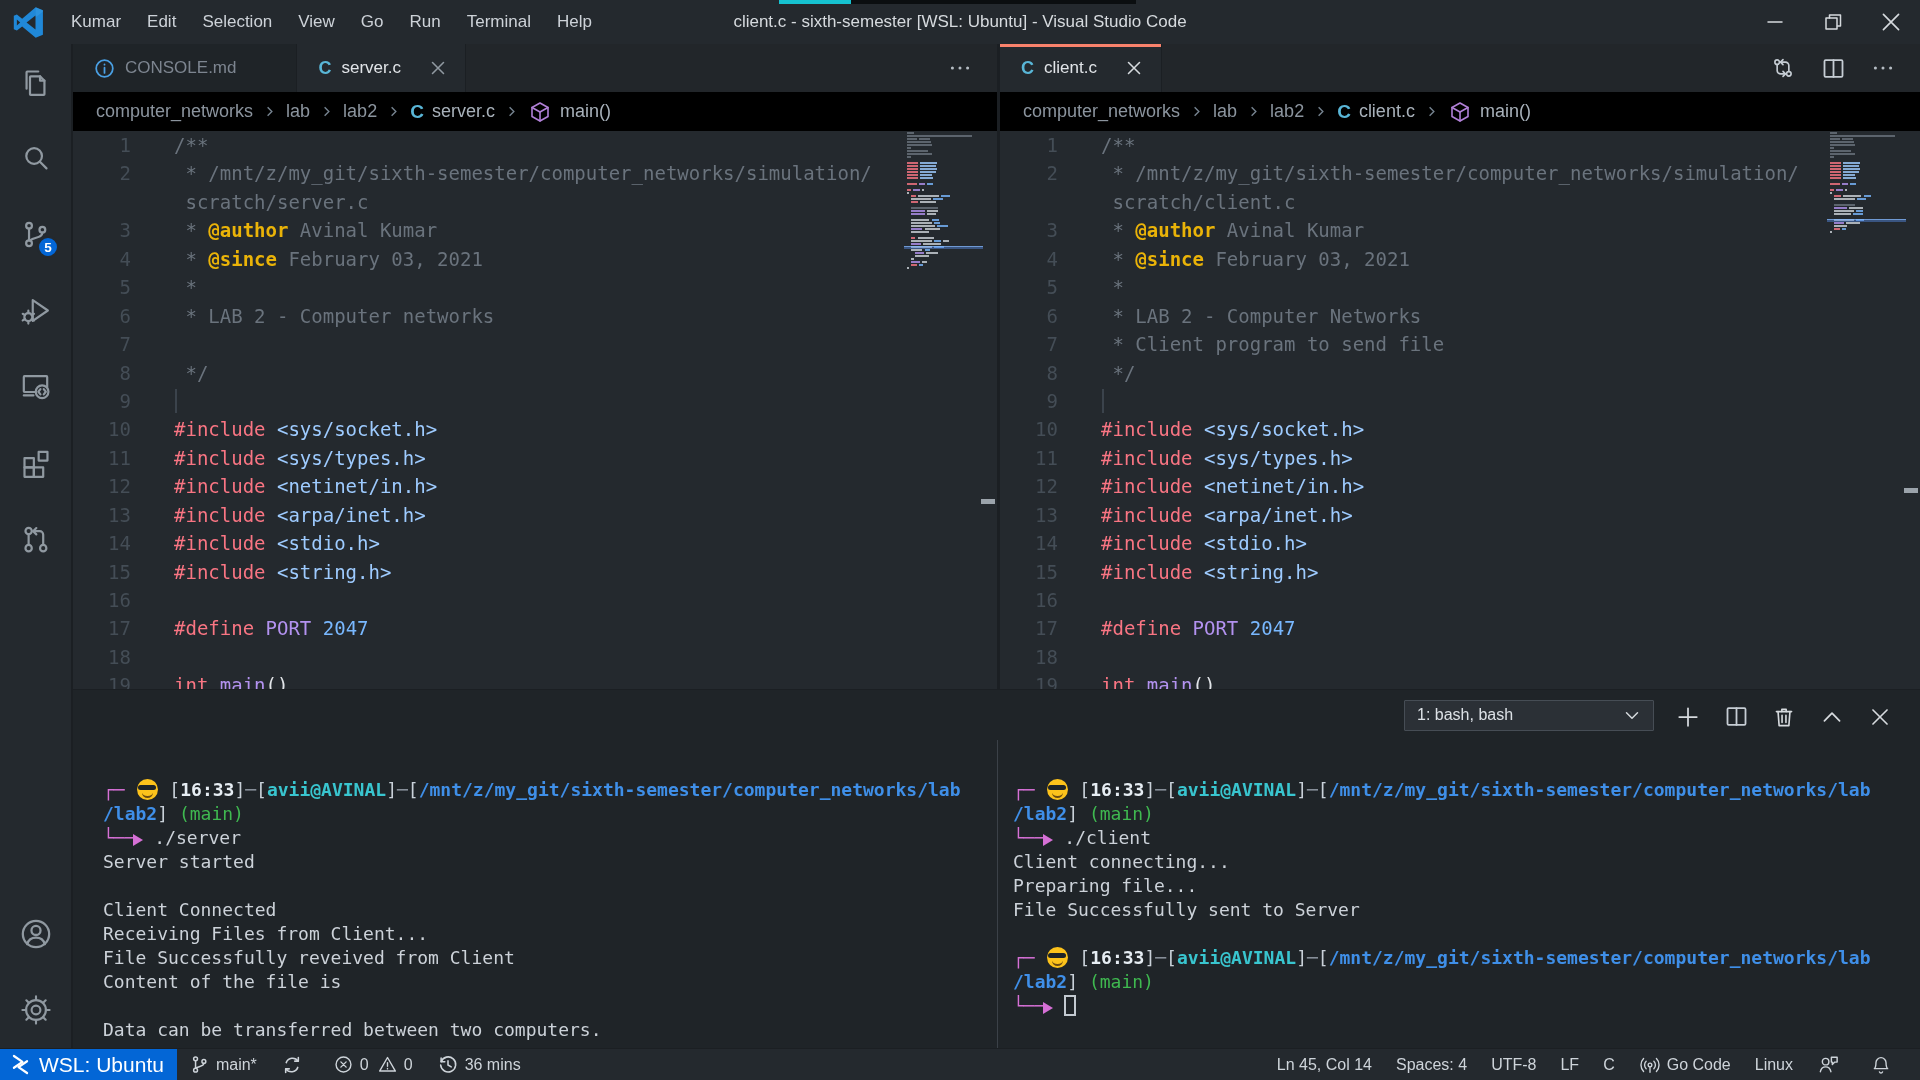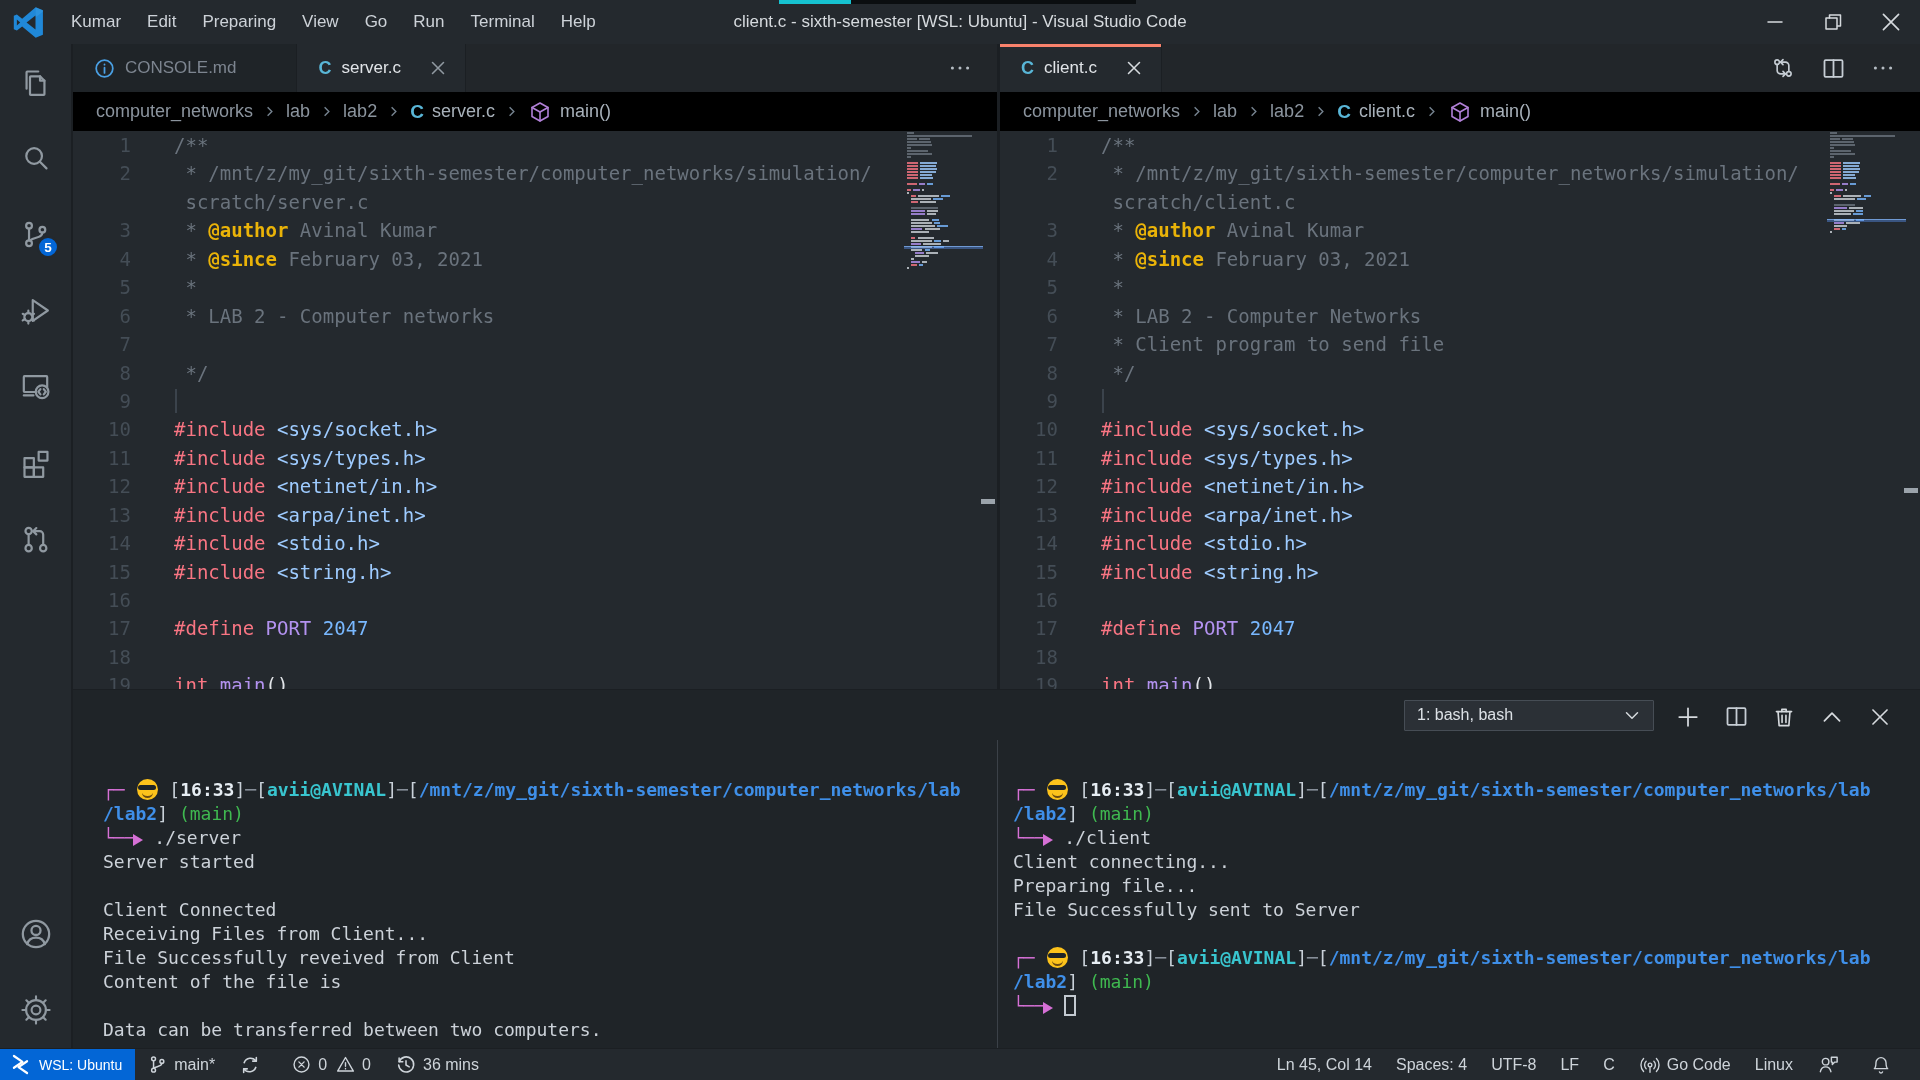--- a/index.html
+++ b/index.html
@@ -107,37 +107,37 @@
   .emoji::after { content:""; position:absolute; left:5px; right:5px; bottom:2.5px; height:5.5px; border-bottom:2px solid #6d4c12; border-radius:0 0 9px 9px; }
   .t-arrow { display:inline-block; width:0; height:0; border-left:10px solid #d670d6; border-top:6px solid transparent; border-bottom:6px solid transparent; margin:0 1px 0 -3px; vertical-align:-2px; }
   .t-cursor { display:inline-block; width:12px; height:21px; border:2px solid #c3cad1; vertical-align:-4px; }
 
   
   .statusbar { height:32px; background:#24292e; border-top:1px solid #1b1f23; display:flex; align-items:center; font-size:16px; color:#ced4da; }
   .sb-group { display:flex; align-items:center; height:100%; }
   .sb-right { margin-left:auto; padding-right:10px; }
   .sb-item { display:flex; align-items:center; height:100%; padding:0 12px; white-space:nowrap; }
   .sb-item .sb-icon { margin-right:6px; display:flex; }
-  .sb-remote { background:#0366d6; color:#fff; padding:0 13px 0 10px; font-size:14px; }
+  .sb-remote { background:#0366d6; color:#fff; padding:0 13px 0 10px; font-size:21px; }
   .sb-remote .sb-icon { margin-right:8px; }
 </style>
 </head>
 <body>
 
 <div class="titlebar">
   <svg class="vscode-logo" viewBox="0 0 100 100">
     <path fill="#2088d8" d="M96.5 10.6 73.2 1.2 29.5 37.5 12.6 24.4 2.6 28.6 2.6 71.4 12.6 75.6 29.5 62.5 73.2 98.8 96.5 89.4Z"></path>
     <path fill="#24292e" d="M72.5 27.3 43.8 50 72.5 72.7Z"></path>
     <path fill="#24292e" d="M12.4 40.5 23.2 50 12.4 59.5Z"></path>
     <path fill="#45a7e8" d="M96.5 10.6 73.2 1.2 73.2 33 96.5 15Z" opacity="0.35"></path>
   </svg>
   <div class="menubar">
       <div class="menu-item">Kumar</div>
       <div class="menu-item">Edit</div>
-      <div class="menu-item">Preparing</div>
+      <div class="menu-item">Selection</div>
       <div class="menu-item">View</div>
       <div class="menu-item">Go</div>
       <div class="menu-item">Run</div>
       <div class="menu-item">Terminal</div>
       <div class="menu-item">Help</div>
     </div>
   <div class="window-title">client.c - sixth-semester [WSL: Ubuntu] - Visual Studio Code</div>
   <div class="tb-progress" style="left: 779px; width: 357px; background: rgb(11, 14, 16);">
       <div class="tb-progress-fill" style="width: 72px; background: rgb(22, 194, 208);"></div>
     </div>

